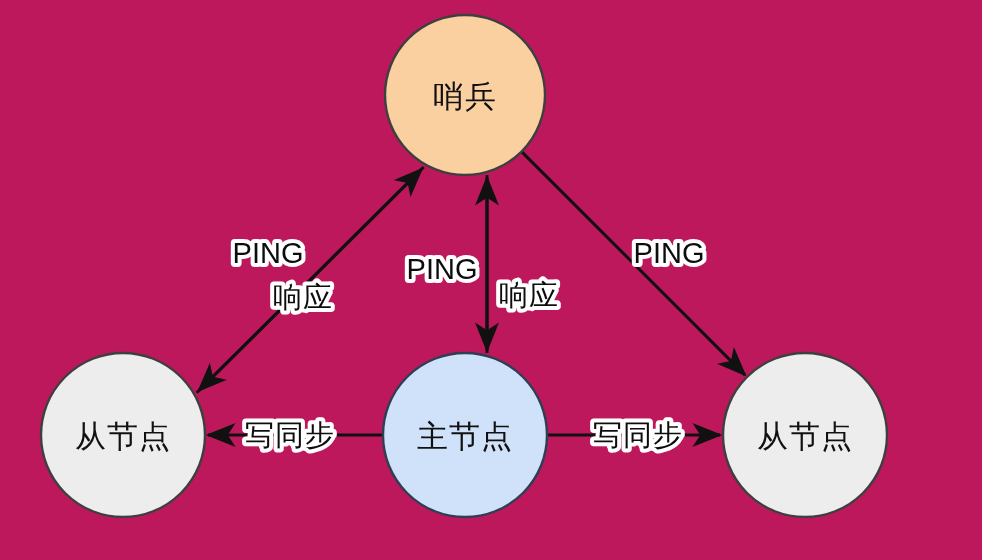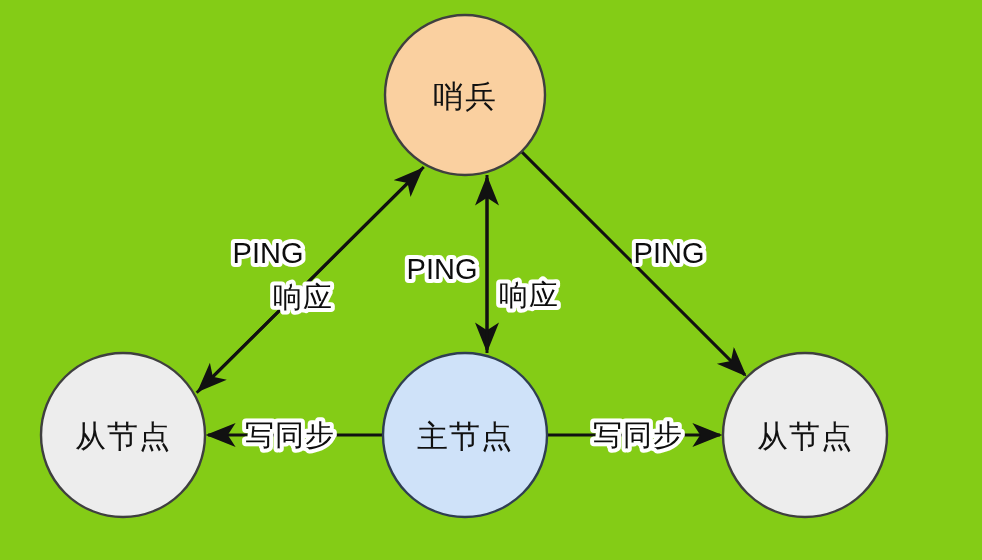--- a/index.html
+++ b/index.html
@@ -11,21 +11,21 @@
   body {
     width: 982px;
     height: 560px;
     font-family: "Liberation Sans", "DejaVu Sans", sans-serif;
     overflow: hidden;
   }
   #diagram-root {
     position: relative;
     width: 982px;
     height: 560px;
-    background: #84cc16;
+    background: #be185d;
   }
   #diagram-svg {
     position: absolute;
     top: 0;
     left: 0;
     width: 982px;
     height: 560px;
     display: block;
   }
   .node-label {

